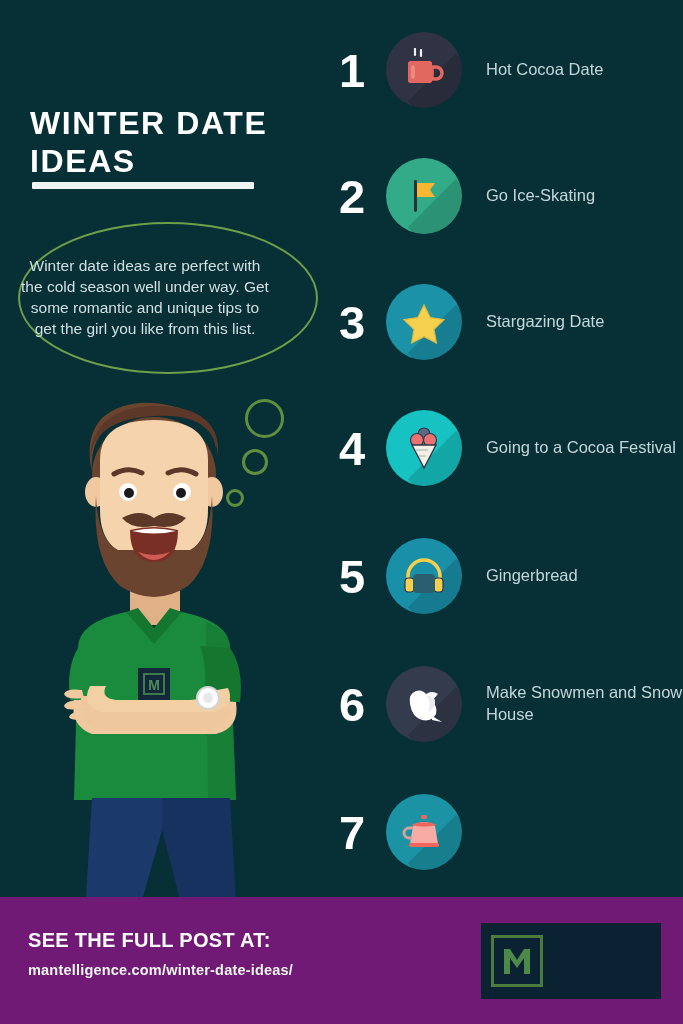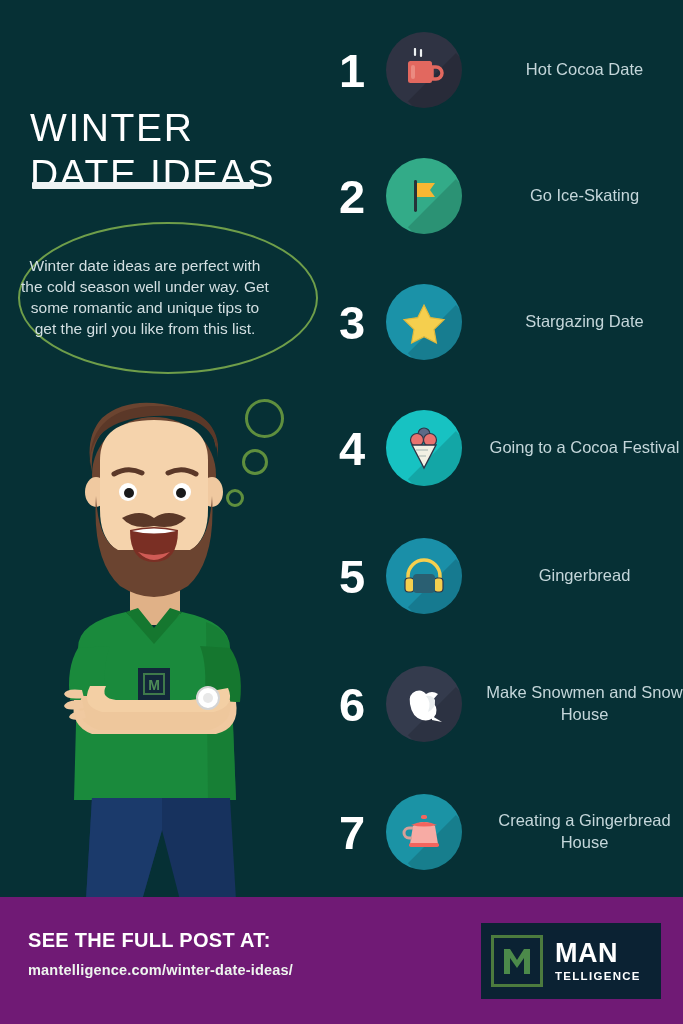--- a/index.html
+++ b/index.html
@@ -10,21 +10,21 @@
     position:relative;
     overflow:hidden;
   }
 
   
   #left-col {
     position:absolute; left:0; top:0; width:330px; height:900px;
   }
   #title-block { position:absolute; left:30px; top:105px; width:280px; }
   #page-title {
-    color:#ffffff; font-size:39px; font-weight:normal; letter-spacing:1.6px;
+    color:#ffffff; font-size:32px; font-weight:bold; letter-spacing:1.6px;
     line-height:1.18; text-transform:uppercase;
   }
   #title-rule {
     position:absolute; left:32px; top:182px; width:222px; height:7px;
     background:#eef3f4; border-radius:1px;
   }
 
   
   #bubble {
     position:absolute; left:18px; top:222px; width:300px; height:152px;
@@ -63,21 +63,20 @@
   }
   .item-icon .shadow {
     position:absolute; left:48%; top:46%; width:90%; height:90%;
     background:rgba(0,0,0,0.14);
     transform:rotate(-45deg);
   }
   .item-icon svg { position:relative; z-index:2; }
   .item-label {
     margin-left:24px; color:#c4d6da; font-size:16.5px; line-height:1.32;
     flex:1;
-    text-align:center;
   }
 
   
   #footer {
     position:absolute; left:0; top:897px; width:683px; height:128px;
     background:#701a75;
   }
   #footer-text { position:absolute; left:28px; top:32px; }
   #footer-heading {
     color:#ffffff; font-size:20px; font-weight:bold; letter-spacing:0.3px;
@@ -260,33 +259,28 @@
     <div class="item-icon" style="background:#1b93a5">
       <span class="shadow"></span>
       <svg width="44" height="44" viewBox="0 0 44 44">
         <rect x="19" y="5" width="6" height="4" rx="1.8" fill="#f2655e"></rect>
         <path d="M11 16 Q22 8 33 16 L36 34 L8 34 Z" fill="#f7aba4"></path>
         <path d="M9 15 Q22 9 35 15 Q22 18 9 15 Z" fill="#f2655e"></path>
         <path d="M11 18 h-4 a5 5 0 0 0 0 10 h3" fill="none" stroke="#d69f98" stroke-width="3"></path>
         <rect x="7" y="33" width="30" height="4" rx="1.8" fill="#f2655e"></rect>
       </svg>
     </div>
-    <div class="item-label">Creating a Gingerbread House</div>
   </div>
 </div>
 
 <div id="footer">
   <div id="footer-text">
     <div id="footer-heading">SEE THE FULL POST AT:</div>
     <div id="footer-url">mantelligence.com/winter-date-ideas/</div>
   </div>
   <div id="logo">
     <div id="logo-mark">
       <svg width="34" height="34" viewBox="0 0 34 34">
         <path d="M4 30 L4 5 L10 5 L17 16 L24 5 L30 5 L30 30 L24 30 L24 14 L17 24 L10 14 L10 30 Z" fill="#4c8a4a"></path>
       </svg>
     </div>
-    <div id="logo-words">
-      <div id="logo-man">MAN</div>
-      <div id="logo-tell">TELLIGENCE</div>
-    </div>
   </div>
 </div>
 
 </body></html>

